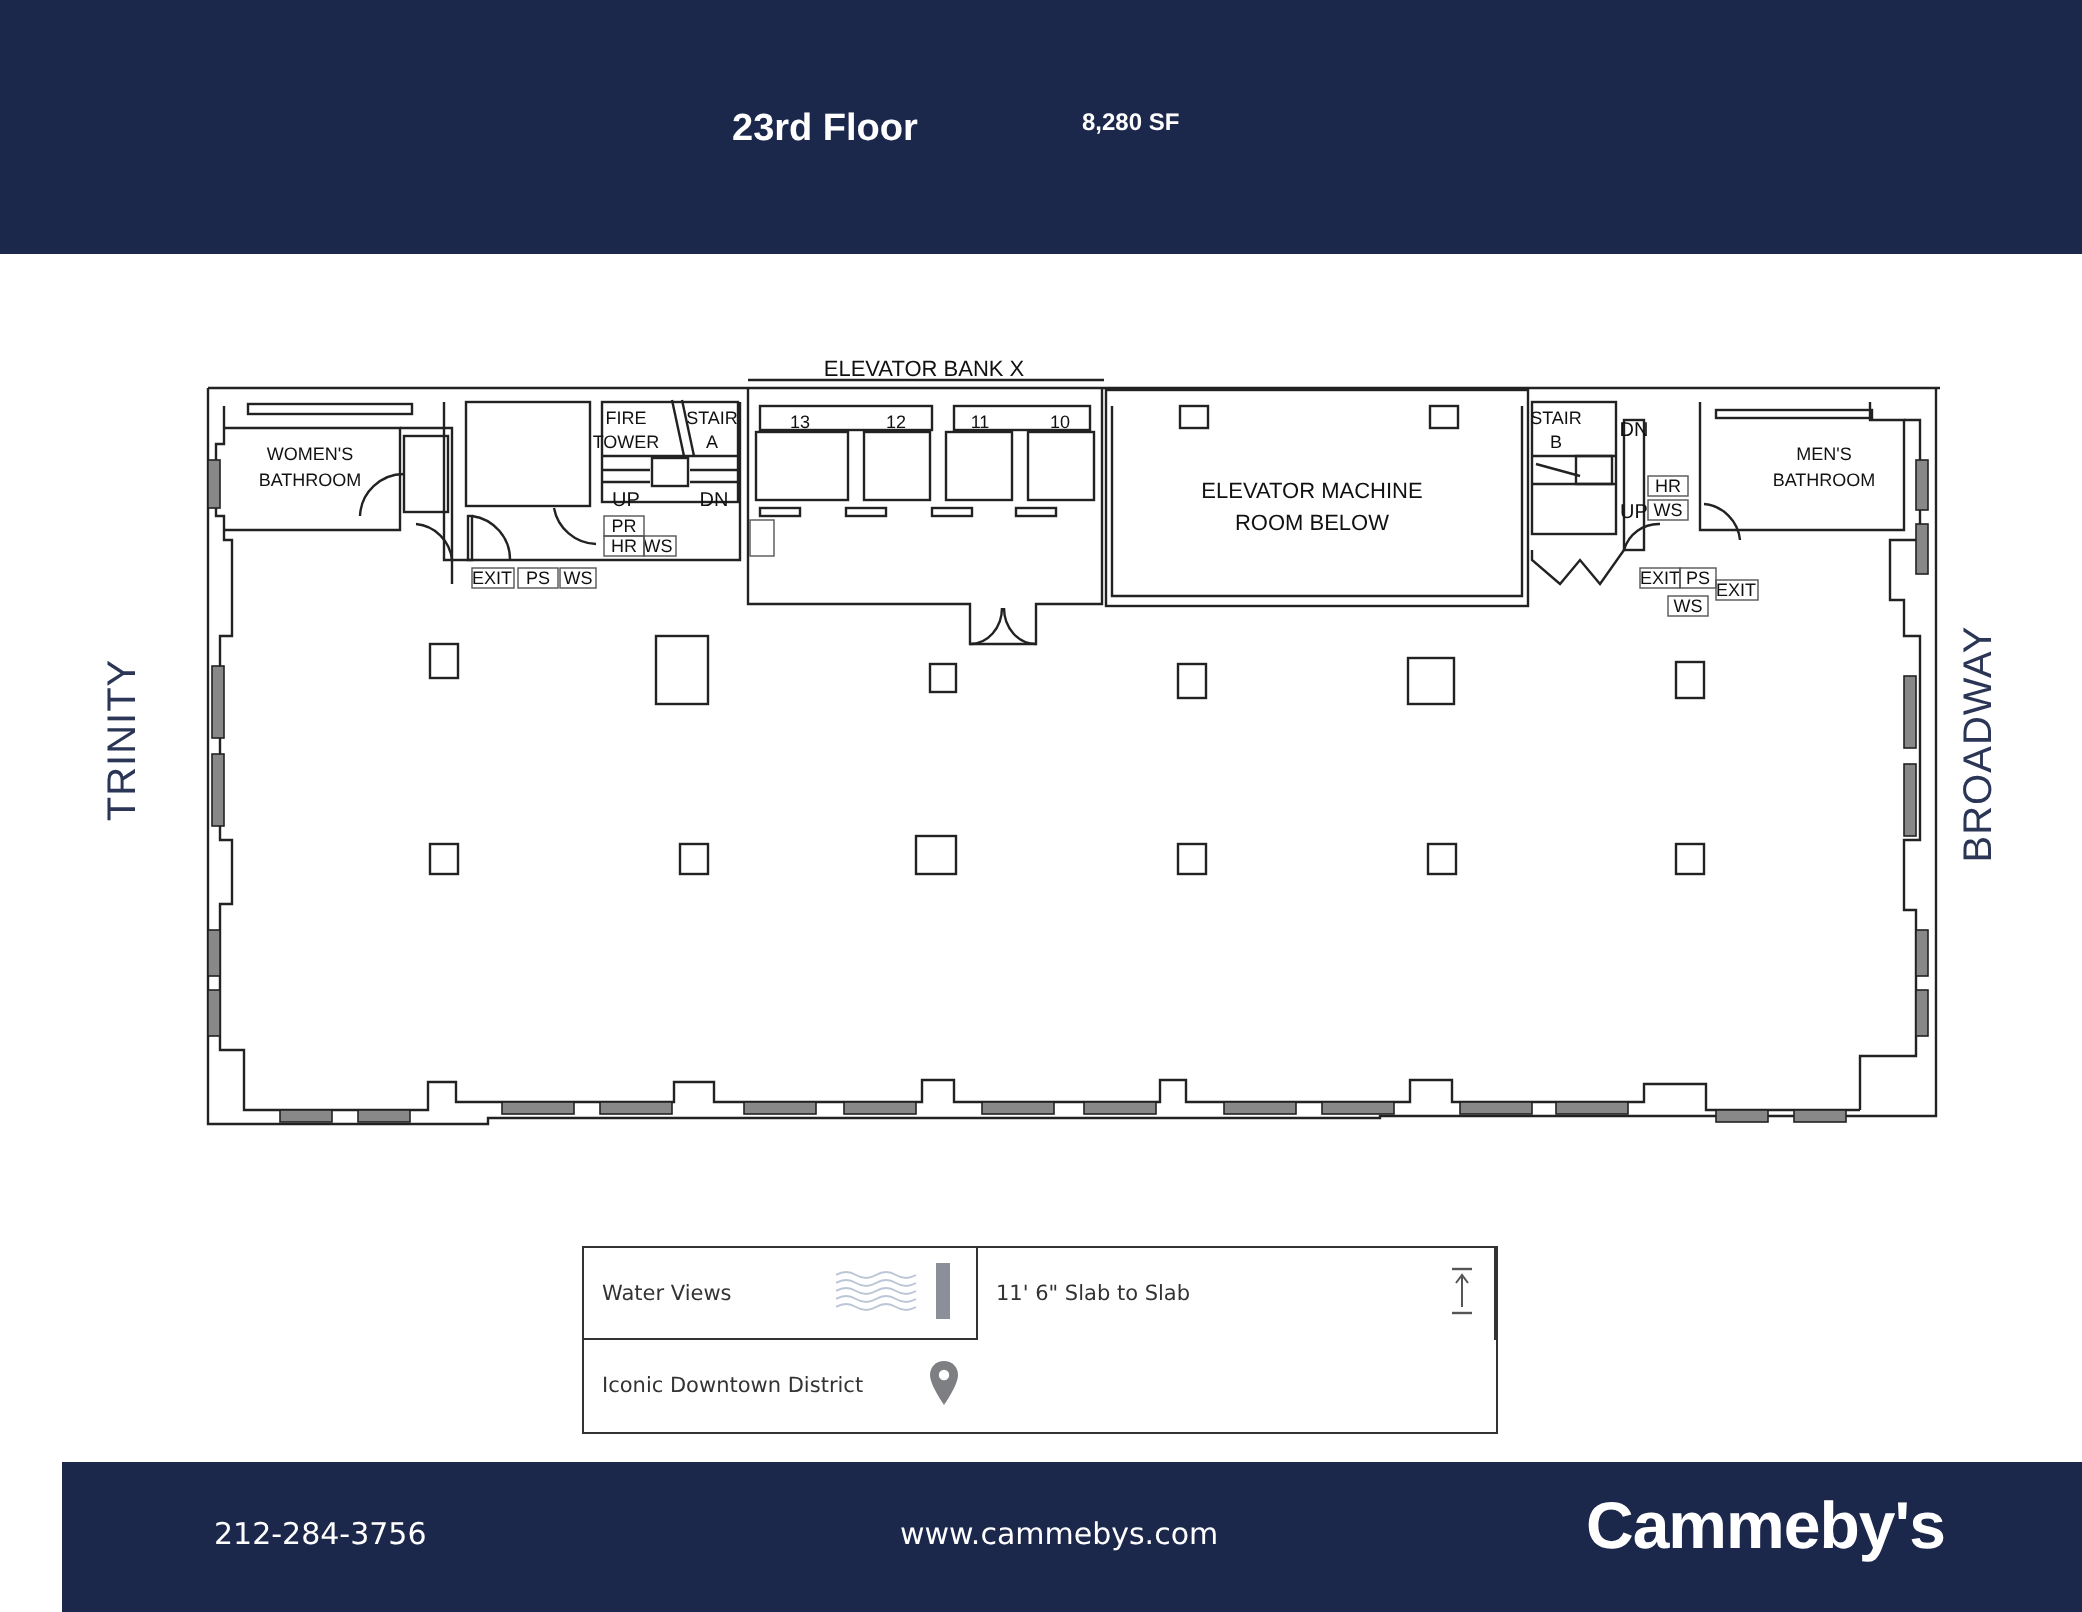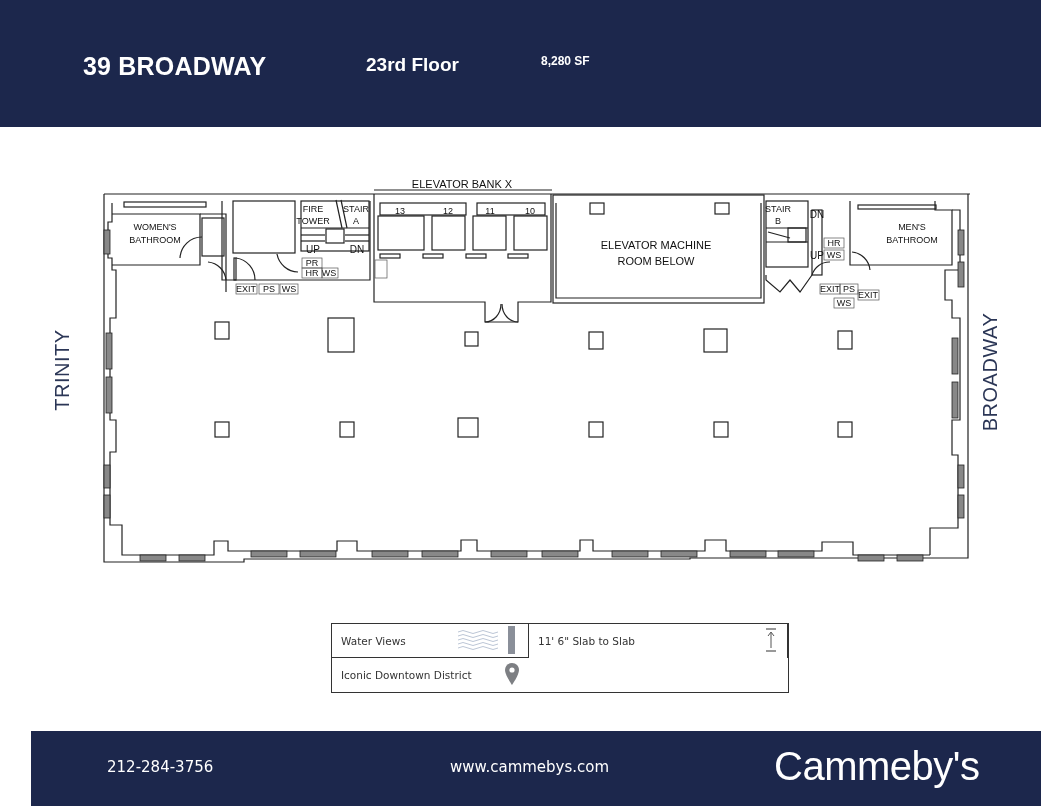--- a/index.html
+++ b/index.html
@@ -6,36 +6,35 @@
   body { width:1041px; height:806px; background:#ffffff; position:relative; overflow:hidden; font-family:"Liberation Sans", sans-serif; }
   .header { position:absolute; left:0; top:0; width:1041px; height:127px; background:#1c274c; color:#fff; }
   .header .t { position:absolute; top:54px; font-weight:bold; white-space:nowrap; }
   .h-title { left:83px; font-size:25px; top:52px !important; letter-spacing:0.2px; }
   .h-floor { left:366px; font-size:19px; }
   .h-sf { left:541px; font-size:12px; }
   .h-type { left:729px; font-size:19px; }
   .street { position:absolute; color:#2b3656; font-size:20px; letter-spacing:0.5px; white-space:nowrap; }
   .street-left { left:62px; top:370px; transform:translate(-50%,-50%) rotate(-90deg); }
   .street-right { left:990px; top:372px; transform:translate(-50%,-50%) rotate(-90deg); }
-  .features { position:absolute; left:291px; top:623px; width:458px; height:70px; border:1px solid #333; box-sizing:border-box; display:grid; grid-template-columns:197px 1fr; grid-template-rows:1fr 1fr;margin-left:40px; }
+  .features { position:absolute; left:291px; top:623px; width:458px; height:94px; border:1px solid #333; box-sizing:border-box; display:grid; grid-template-columns:197px 1fr; grid-template-rows:1fr 1fr; }
   .cell { position:relative; font-size:11px; color:#333; display:flex; align-items:center; padding-left:9px; font-family:"DejaVu Sans", sans-serif; font-size:10.5px; }
   .cell.c1 { border-right:1px solid #333; }
   .cell.r1 { border-bottom:1px solid #333; }
   .cell .ic { position:absolute; right:10px; top:50%; transform:translateY(-50%); }
   .footer { position:absolute; left:0; top:731px; width:1041px; height:75px; background:#1c274c; color:#fff;margin-left:31px; }
   .f-phone { position:absolute; left:76px; top:27px; font-size:16px; font-family:"DejaVu Sans", sans-serif; font-size:15px; }
   .f-web { position:absolute; left:419px; top:27px; font-size:15px; font-family:"DejaVu Sans", sans-serif; }
-  .f-logo { position:absolute; left:743px; top:13px; font-size:40px; font-weight:normal; letter-spacing:-0.5px; }
+  .f-logo { position:absolute; left:762px; top:13px; font-size:33px; font-weight:bold; letter-spacing:-0.5px; }
   svg text { font-family:"Liberation Sans", sans-serif; }
 </style>
 </head>
 <body>
 
 <div class="header">
-  <div class="t h-title">39 BROADWAY</div>
   <div class="t h-floor">23rd Floor</div>
   <div class="t h-sf">8,280 SF</div>
 </div>
 
 <div class="street street-left">TRINITY</div>
 <div class="street street-right">BROADWAY</div>
 
 <svg style="position:absolute;left:0;top:0" width="1041" height="620" viewBox="0 0 1041 620">
   <g fill="none" stroke="#222" stroke-width="1.2">
 

